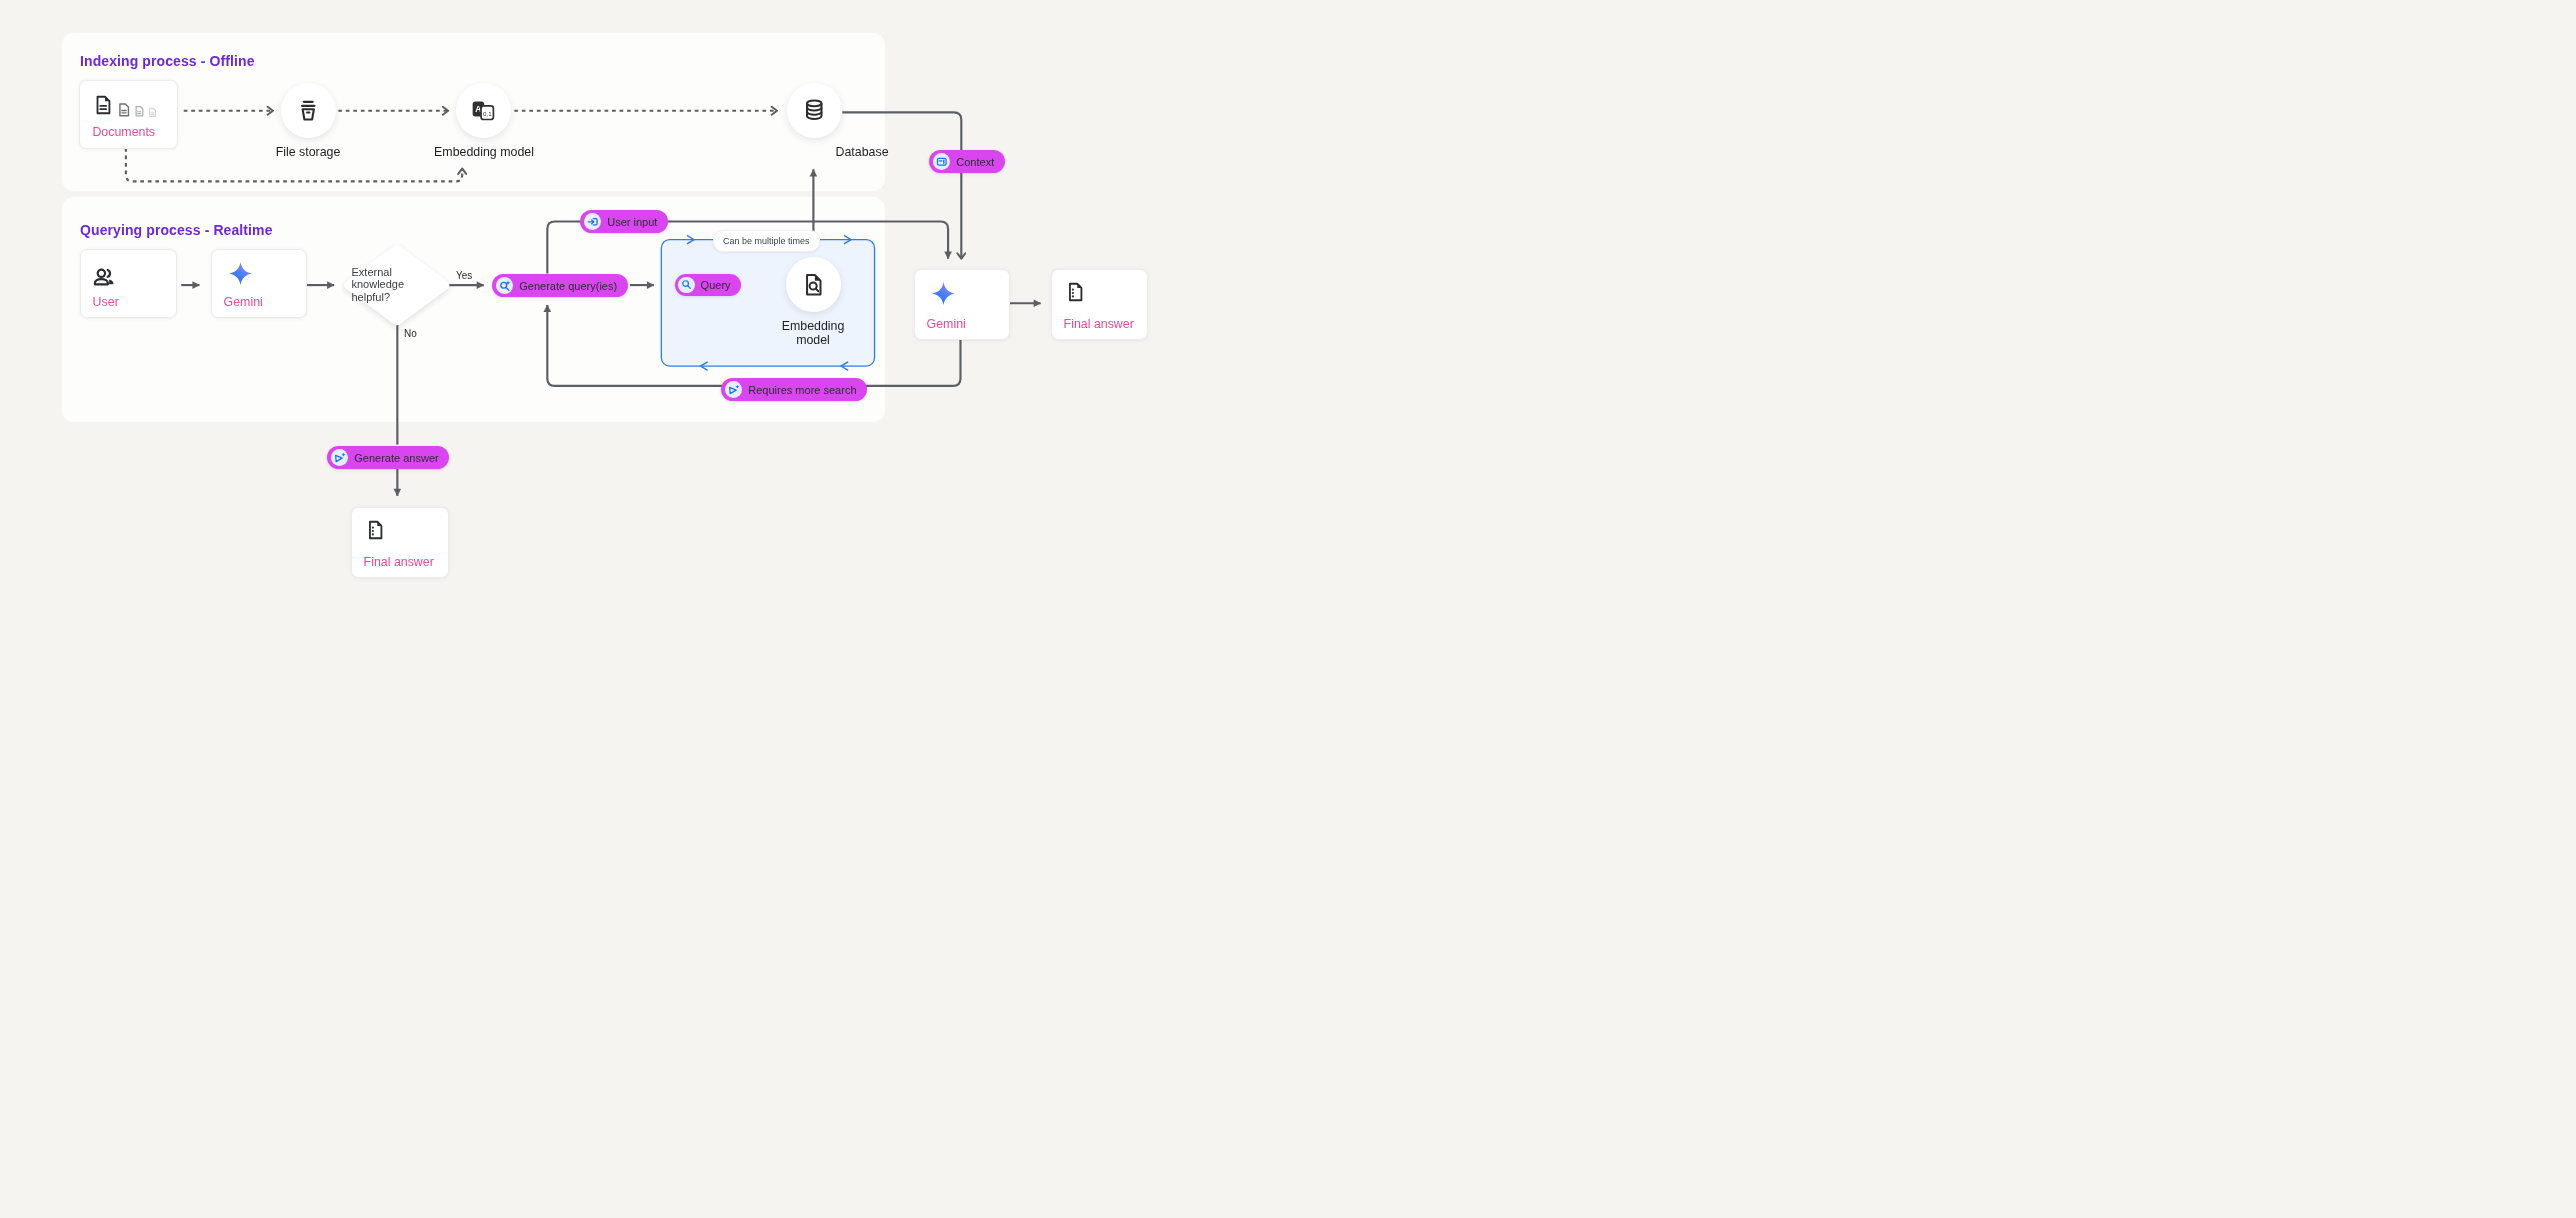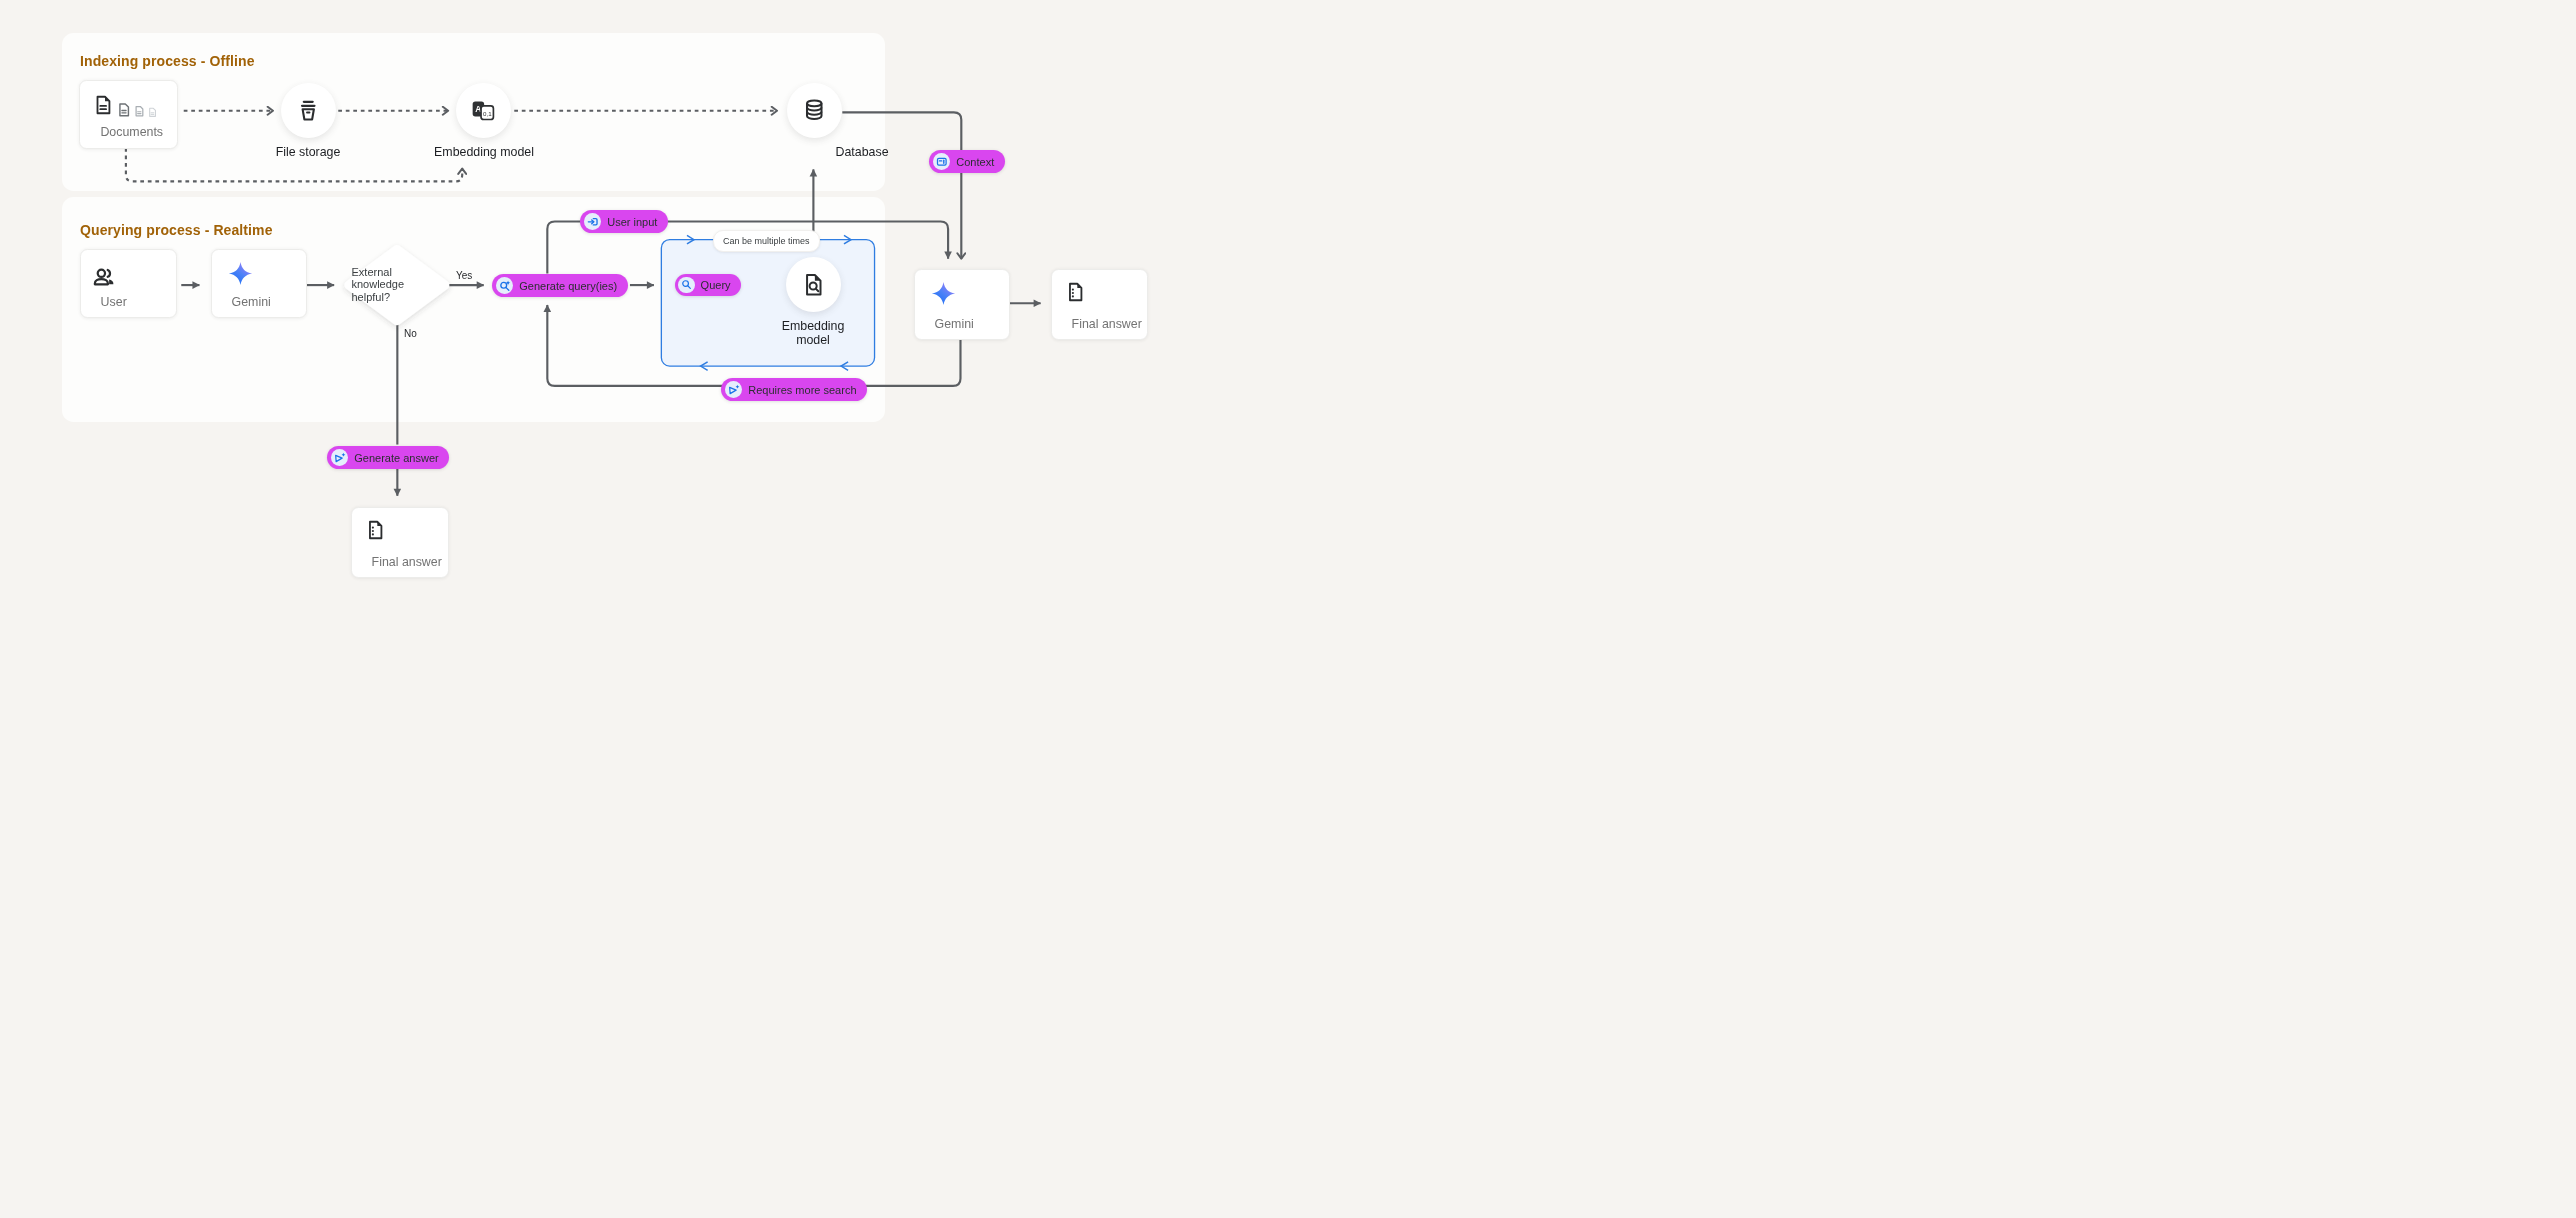--- a/index.html
+++ b/index.html
@@ -7,33 +7,33 @@
     width:1288px;height:609px;position:relative;overflow:hidden;
     background:#f6f4f1;
     font-family:"Liberation Sans", sans-serif;
     color:#202124;
   }
   .abs{position:absolute;}
   .panel{
     position:absolute;background:#fdfdfc;border-radius:11.6px;
   }
   .ptitle{
-    position:absolute;font-size:14px;font-weight:700;color:#a16207;letter-spacing:0.1px;
+    position:absolute;font-size:14px;font-weight:700;color:#6d28d9;letter-spacing:0.1px;
   }
   .nodebox{
     position:absolute;background:#ffffff;border:0.8px solid #ececea;border-radius:7.4px;
     box-shadow:0 0.8px 3.3px rgba(40,40,40,.07);
   }
   .circle{
     position:absolute;width:55px;height:55px;border-radius:50%;
     background:#ffffff;box-shadow:0 2.5px 7.4px rgba(60,60,60,.12);
     display:flex;align-items:center;justify-content:center;
   }
   .nlabel{
-    position:absolute;font-size:12.4px;color:#737373;white-space:nowrap;margin-left:8px;
+    position:absolute;font-size:12.4px;color:#ec4899;white-space:nowrap;
   }
   .clabel{
     position:absolute;font-size:12.4px;color:#1d1f23;white-space:nowrap;
     transform:translateX(-50%);text-align:center;
   }
   .pill{
     position:absolute;background:#d946ef;border-radius:826px;
     box-shadow:0 0.8px 3.3px rgba(50,50,50,.16);
     display:flex;align-items:center;white-space:nowrap;
     font-size:11px;color:#2c2e31;

